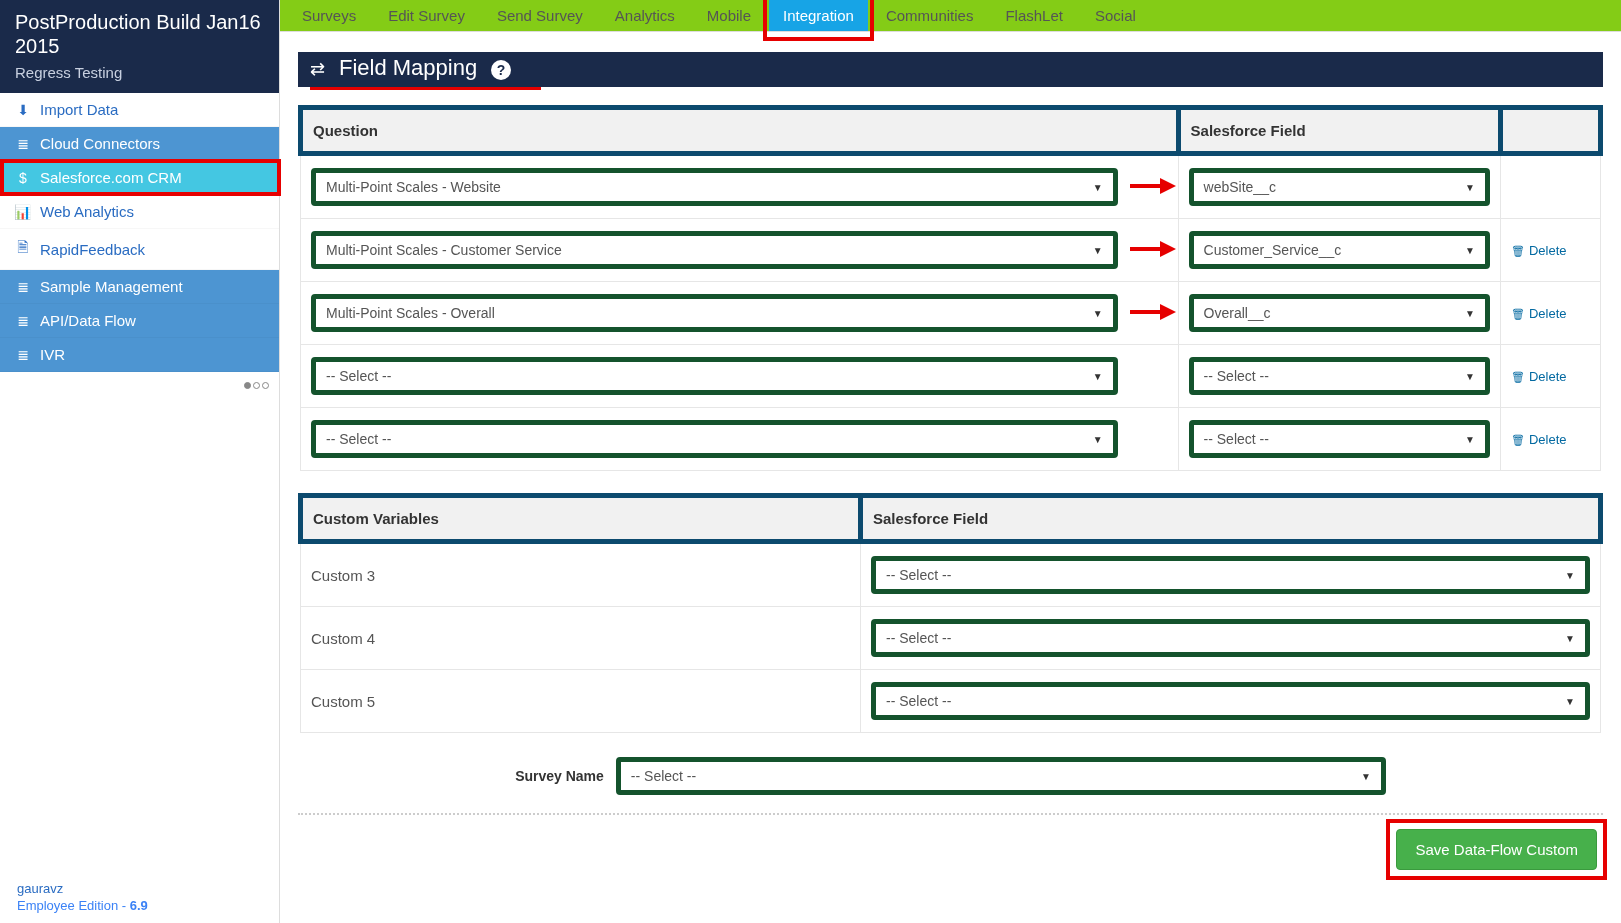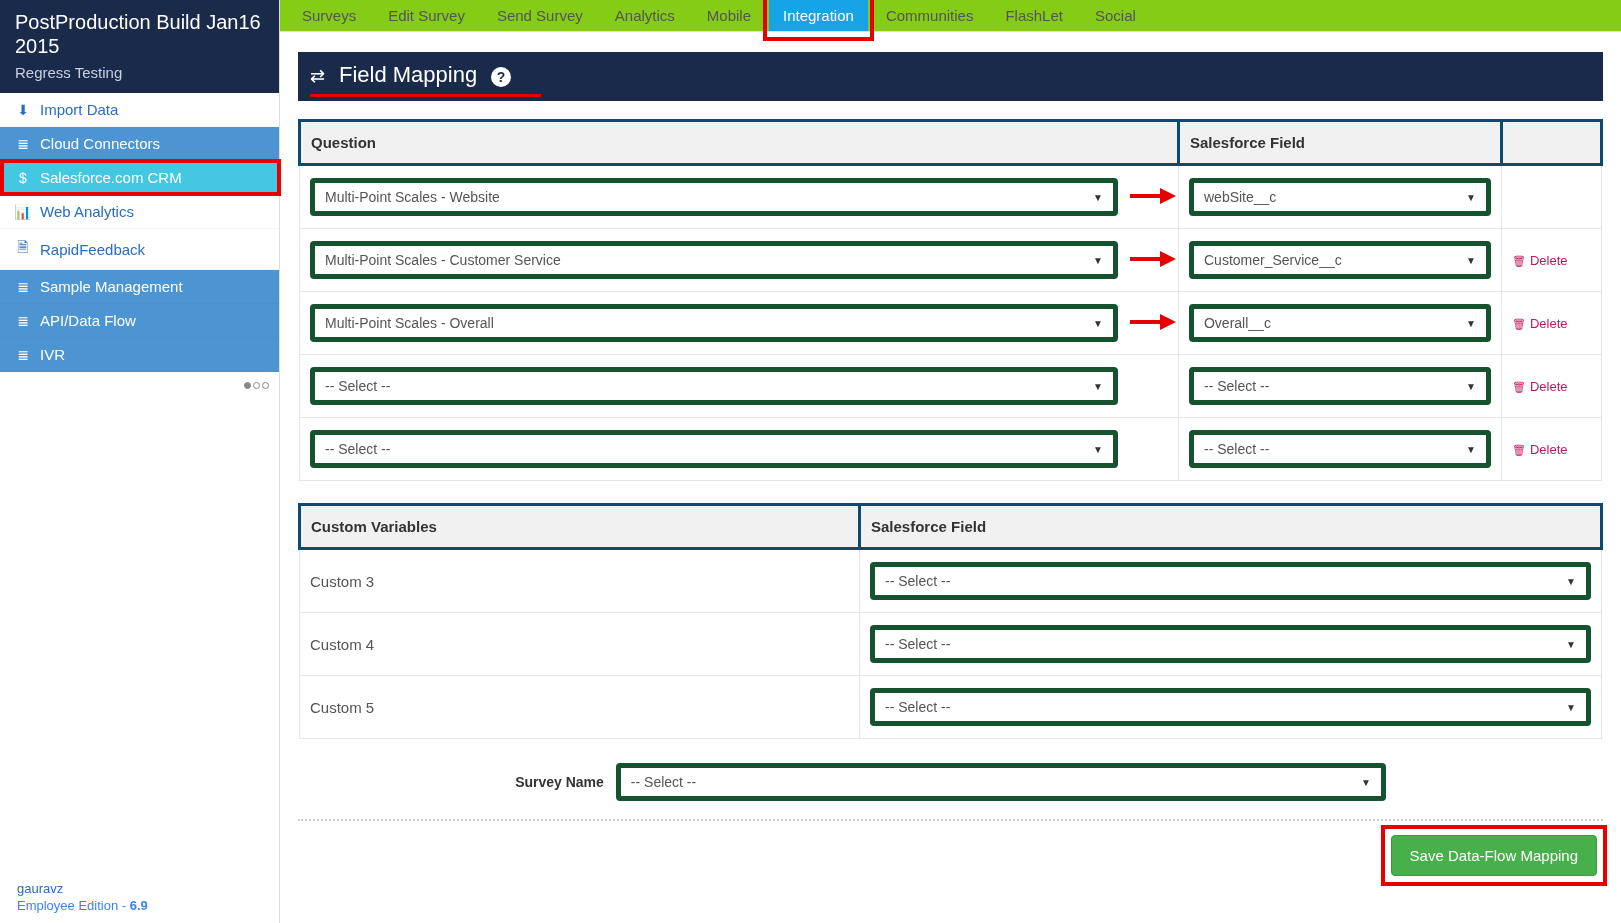--- a/index.html
+++ b/index.html
@@ -24,40 +24,40 @@
 .user{color:#2a6cc2}
 .edline{color:#3b82f6;margin-top:2px}
 
 .main{flex:1;background:#fff}
 .tabs{display:flex;align-items:flex-start;background:#84cc16;border-bottom:1px solid #ddd;padding-left:6px}
 .tab{padding:7px 14px;color:#555;font-size:15px;cursor:pointer;position:relative;margin:0 2px}
 .tab.act{background:#17a4e6;color:#fff}
 .tab-hl::after{content:"";position:absolute;top:-6px;left:-6px;right:-6px;bottom:-10px;border:4px solid #e60000}
 
 .content{padding:18px 18px 10px 18px}
-.pagebar{background:#1a2a4a;color:#fff;padding:10px 12px;margin-top:2px;display:flex;align-items:center}
+.pagebar{background:#1a2a4a;color:#fff;padding:3px 12px;margin-top:2px;display:flex;align-items:center}
 .pagebar .ic{margin-right:10px;font-size:18px}
 .pagebar h2{font-size:22px;font-weight:400;display:inline-block}
 .pagebar .help{display:inline-flex;align-items:center;justify-content:center;width:20px;height:20px;border-radius:50%;background:#fff;color:#1a2a4a;font-weight:700;margin-left:10px;font-size:14px}
 .pbtxt{display:inline-block;border-bottom:3px solid #e60000;padding-bottom:6px;margin-bottom:-6px;padding-right:30px}
 
 .tbl{width:100%;border:1px solid #ddd;border-collapse:collapse;margin-top:18px}
-.tbl th{background:#f1f1f1;text-align:left;padding:12px 10px;font-weight:700;font-size:15px;border:3px solid #0c4a6e}
+.tbl th{background:#f1f1f1;text-align:left;padding:12px 10px;font-weight:700;font-size:15px;border:5px solid #0c4a6e}
 .tbl td{padding:12px 10px;border:1px solid #e6e6e6;vertical-align:middle}
 .col-q{width:560px}
 .col-sf{width:auto}
 .col-act{width:100px}
 
 .select{display:flex;align-items:center;width:100%;height:38px;border:5px solid #14532d;border-radius:4px;background:#fff;padding:0 10px;color:#555;position:relative;cursor:pointer}
 .select .caret{margin-left:auto;font-size:10px;color:#333}
 .arrow-cell{width:50px;text-align:center;padding:0!important;border-left:none!important;border-right:none!important}
 .redarrow{display:inline-block}
 .redarrow svg{display:block}
 
-.delbtn{color:#be185d;font-size:13px;cursor:pointer;white-space:nowrap}
+.delbtn{color:#0369a1;font-size:13px;cursor:pointer;white-space:nowrap}
 .delbtn .trash{margin-right:4px;font-size:11px}
 
 .cv-label{color:#555;font-size:15px}
 
 .survey-row{display:flex;align-items:center;justify-content:center;margin-top:24px;gap:12px}
 .survey-row label{font-weight:700;color:#333}
 .survey-row .select{width:770px}
 
 .hr{border-top:2px dotted #ccc;margin-top:18px}
 
@@ -285,18 +285,18 @@
           <span>-- Select --</span>
             <span class="caret">▼</span>
         </div>
       </div>
 
       <div class="hr"></div>
 
       <div class="clearfix">
         <div class="savewrap">
           <div class="save-hl"></div>
-          <button class="savebtn">Save Data-Flow Mapping</button>
+          <button class="savebtn">Save Data-Flow Custom</button>
         </div>
       </div>
     </div>
   </main>
 </div>
 
 </body></html>

